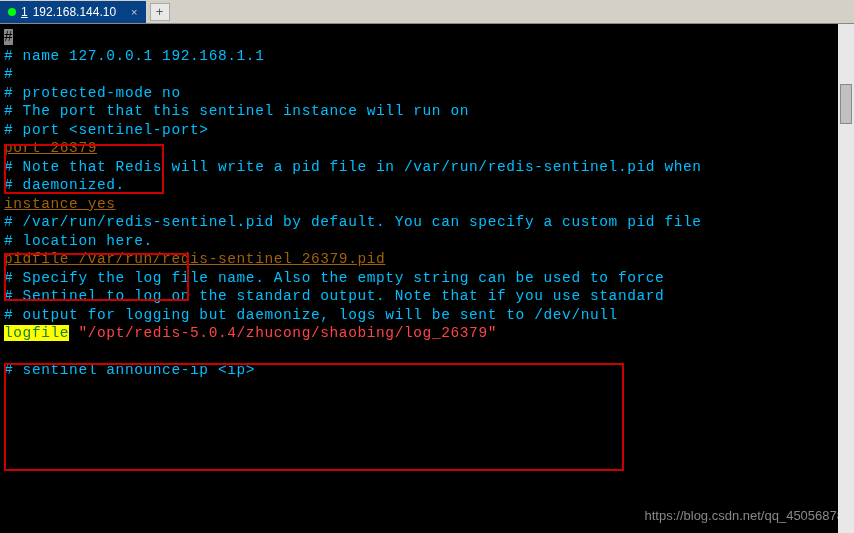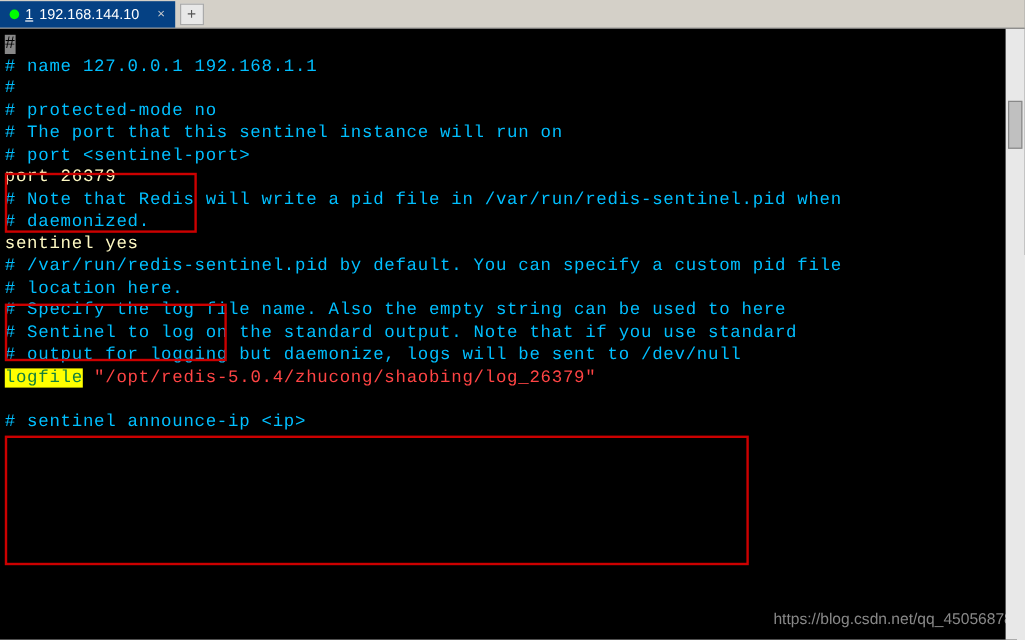--- a/index.html
+++ b/index.html
@@ -59,21 +59,21 @@
   color: #00bfff;
   font-size: 14.5px;
   line-height: 18.5px;
   padding: 4px 4px;
   height: calc(100% - 24px);
   position: relative;
   letter-spacing: 0.6px;
   overflow: hidden;
 }
 .line { white-space: pre; }
-.white { color: #fef9c3; }
+.white { color: #a16207; text-decoration: underline; }
 .red-text { color: #ff4444; }
 .yellow-bg { background: #ffff00; color: #15803d; }
 .red-box {
   position: absolute;
   border: 2px solid #cc0000;
   pointer-events: none;
 }
 .watermark-blog {
   position: absolute;
   bottom: 8px;
@@ -125,26 +125,27 @@
   <div class="line"># name 127.0.0.1 192.168.1.1</div>
   <div class="line">#</div>
   <div class="line"># protected-mode no</div>
   <div class="line"></div>
   <div class="line"># The port that this sentinel instance will run on</div>
   <div class="line"># port &lt;sentinel-port&gt;</div>
   <div class="line white">port 26379</div>
   <div class="line"></div>
   <div class="line"># Note that Redis will write a pid file in /var/run/redis-sentinel.pid when</div>
   <div class="line"># daemonized.</div>
-  <div class="line white">sentinel yes</div>
+  <div class="line white">instance yes</div>
   <div class="line"></div>
   <div class="line"># /var/run/redis-sentinel.pid by default. You can specify a custom pid file</div>
   <div class="line"># location here.</div>
+  <div class="line white">pidfile /var/run/redis-sentinel_26379.pid</div>
   <div class="line"></div>
-  <div class="line"># Specify the log file name. Also the empty string can be used to here</div>
+  <div class="line"># Specify the log file name. Also the empty string can be used to force</div>
   <div class="line"># Sentinel to log on the standard output. Note that if you use standard</div>
   <div class="line"># output for logging but daemonize, logs will be sent to /dev/null</div>
   <div class="line"><span class="yellow-bg">logfile</span><span class="red-text"> "/opt/redis-5.0.4/zhucong/shaobing/log_26379"</span></div>
   <div class="line">&nbsp;</div>
   <div class="line"># sentinel announce-ip &lt;ip&gt;</div>
 
   <div class="red-box" style="left:4px; top:120px; width:160px; height:50px;"></div>
   <div class="red-box" style="left:4px; top:229px; width:185px; height:48px;"></div>
   <div class="red-box" style="left:4px; top:339px; width:620px; height:108px;"></div>
 

